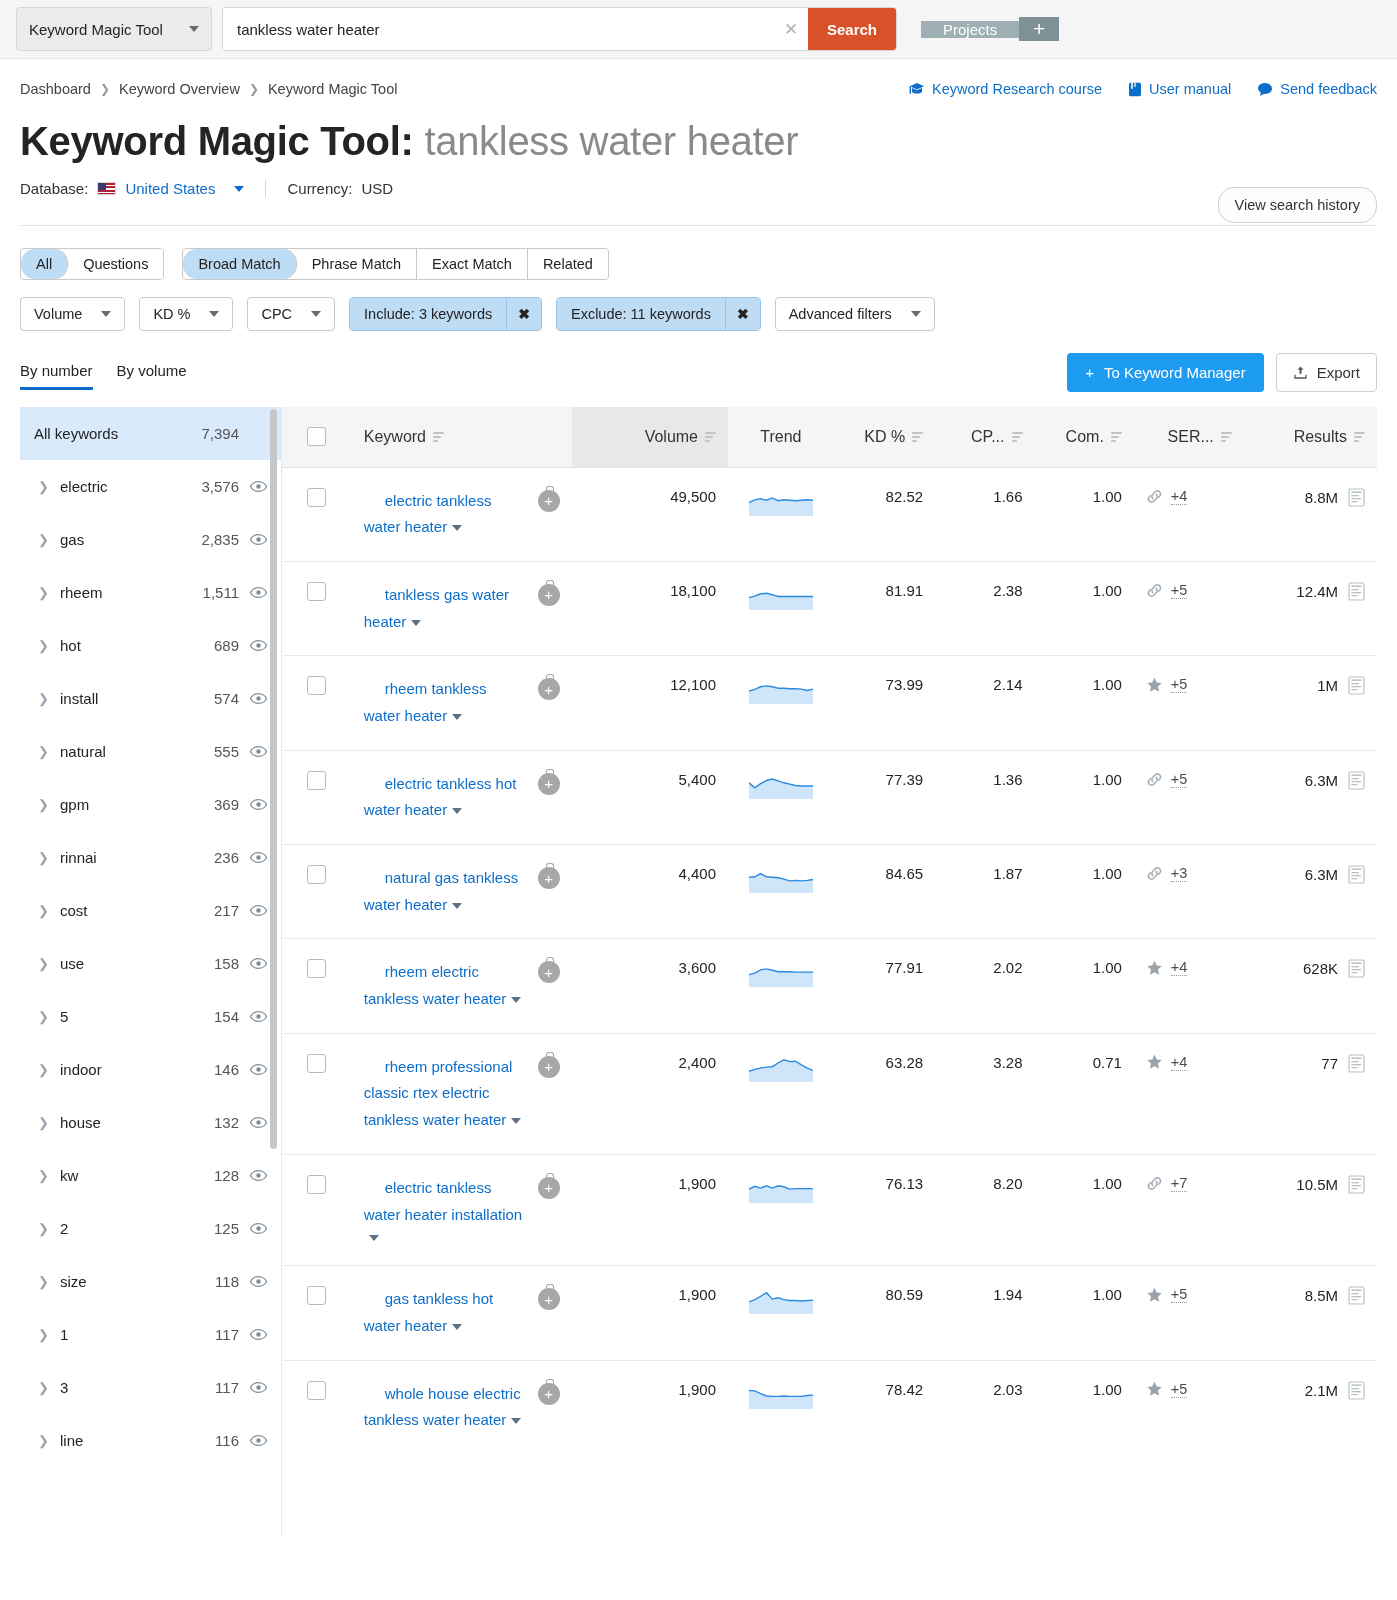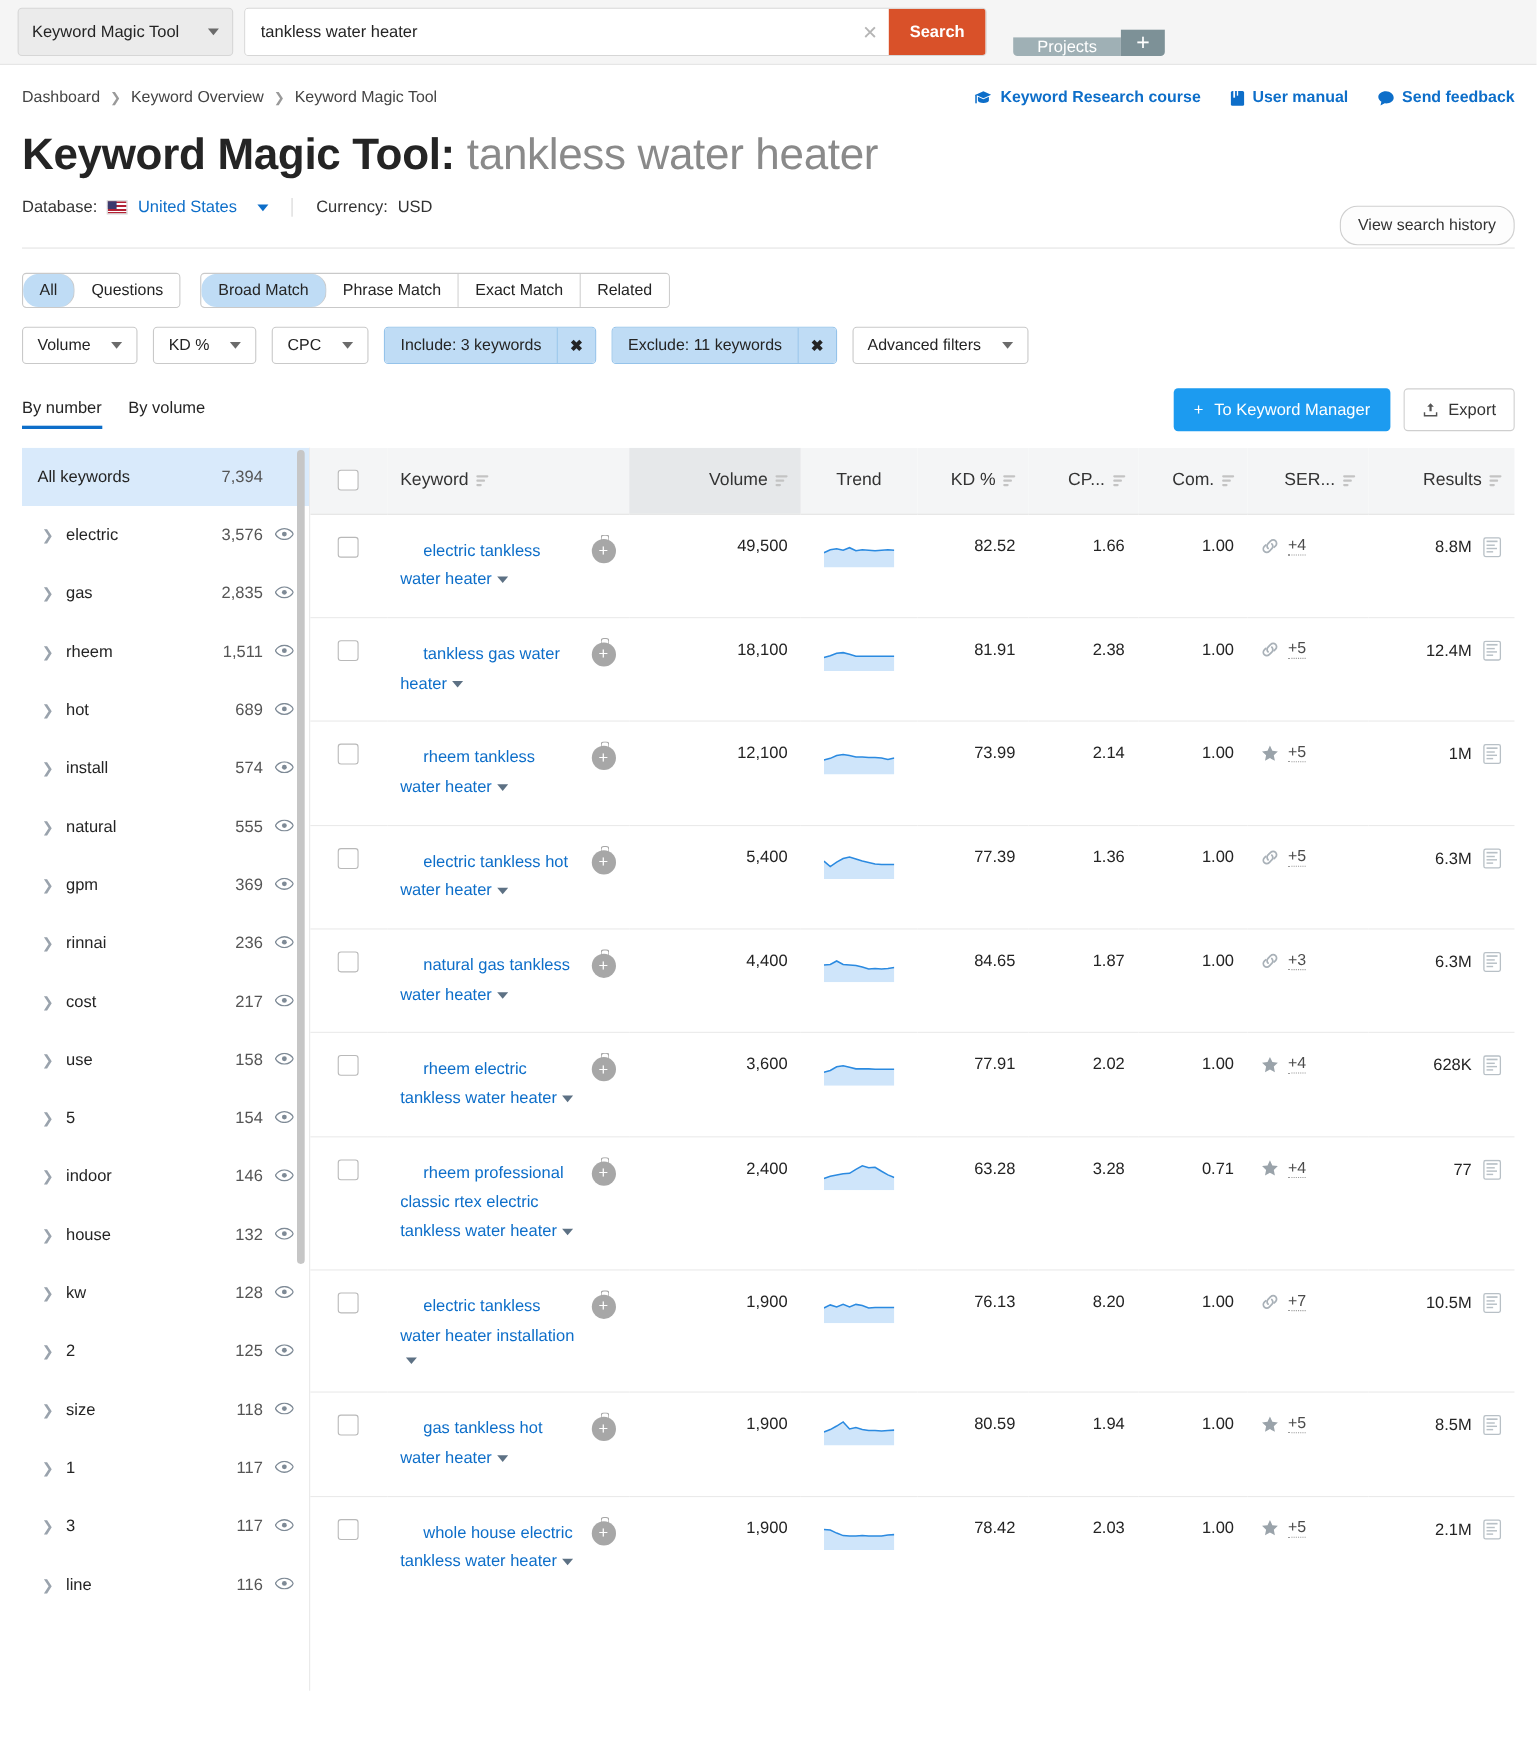--- a/index.html
+++ b/index.html
@@ -32,34 +32,34 @@
     flex:1; border:0; outline:none; padding:0 14px; font-size:15px;
     font-family:"Liberation Sans", sans-serif; color:#242424; background:#fff;
   }
   .clear-x{ width:34px; display:flex;align-items:center;justify-content:center;
             color:#b5b5b5; font-size:17px; cursor:pointer; background:#fff;}
   .search-btn{
     width:88px; background:#d95129; color:#fff; border:0; font-size:15px;
     font-family:"Liberation Sans", sans-serif; font-weight:bold; cursor:pointer;
   }
   .projects{
-    height:43px; display:flex; align-items:flex-end; border-radius:4px; overflow:hidden;
+    height:43px; display:flex; align-items:center; border-radius:4px; overflow:hidden;
     margin-left:14px;
   }
   .projects .lbl{ background:#9fb0b5; color:#fff; display:flex;align-items:center;
                   padding:0 22px; font-size:15px; cursor:pointer;}
   .projects .plus{ background:#7d9197; color:#fff; width:40px; display:flex;
                    align-items:center;justify-content:center;font-size:21px;cursor:pointer;}
 
   
   .header{ padding:22px 20px 0 20px; position:relative;}
   .crumbs{ font-size:14.5px; color:#444; display:flex; align-items:center; gap:9px;}
   .crumbs a{ color:#444; text-decoration:none; cursor:pointer;}
   .crumbs .sep{ color:#9a9a9a; font-size:12px;}
-  .toplinks{ position:absolute; right:20px; top:22px; display:flex; gap:26px; font-size:14.5px;font-weight:bold;}
+  .toplinks{ position:absolute; right:20px; top:22px; display:flex; gap:26px; font-size:14.5px;}
   .toplinks a{ color:#0d6ec9; text-decoration:none; display:flex;align-items:center;gap:7px;cursor:pointer;}
   h1.title{ margin:22px 0 0 0; font-size:40px; font-weight:bold; letter-spacing:-0.3px;}
   h1.title .q{ color:#8a8a8a; font-weight:normal;}
   .view-history{
     position:absolute; right:20px; top:128px; border:1px solid #cfcfcf; border-radius:16px;
     background:#fdfdfd; padding:9px 16px; font-size:14.5px; color:#333; cursor:pointer;
   }
   .dbline{ margin-top:16px; font-size:15px; color:#333; display:flex;align-items:center;gap:9px;}
   .dbline .flag{ width:19px;height:13px;display:inline-block;position:relative;
     background:linear-gradient(#b22234 0 18%,#fff 18% 30%,#b22234 30% 48%,#fff 48% 60%,#b22234 60% 78%,#fff 78% 88%,#b22234 88% 100%);

